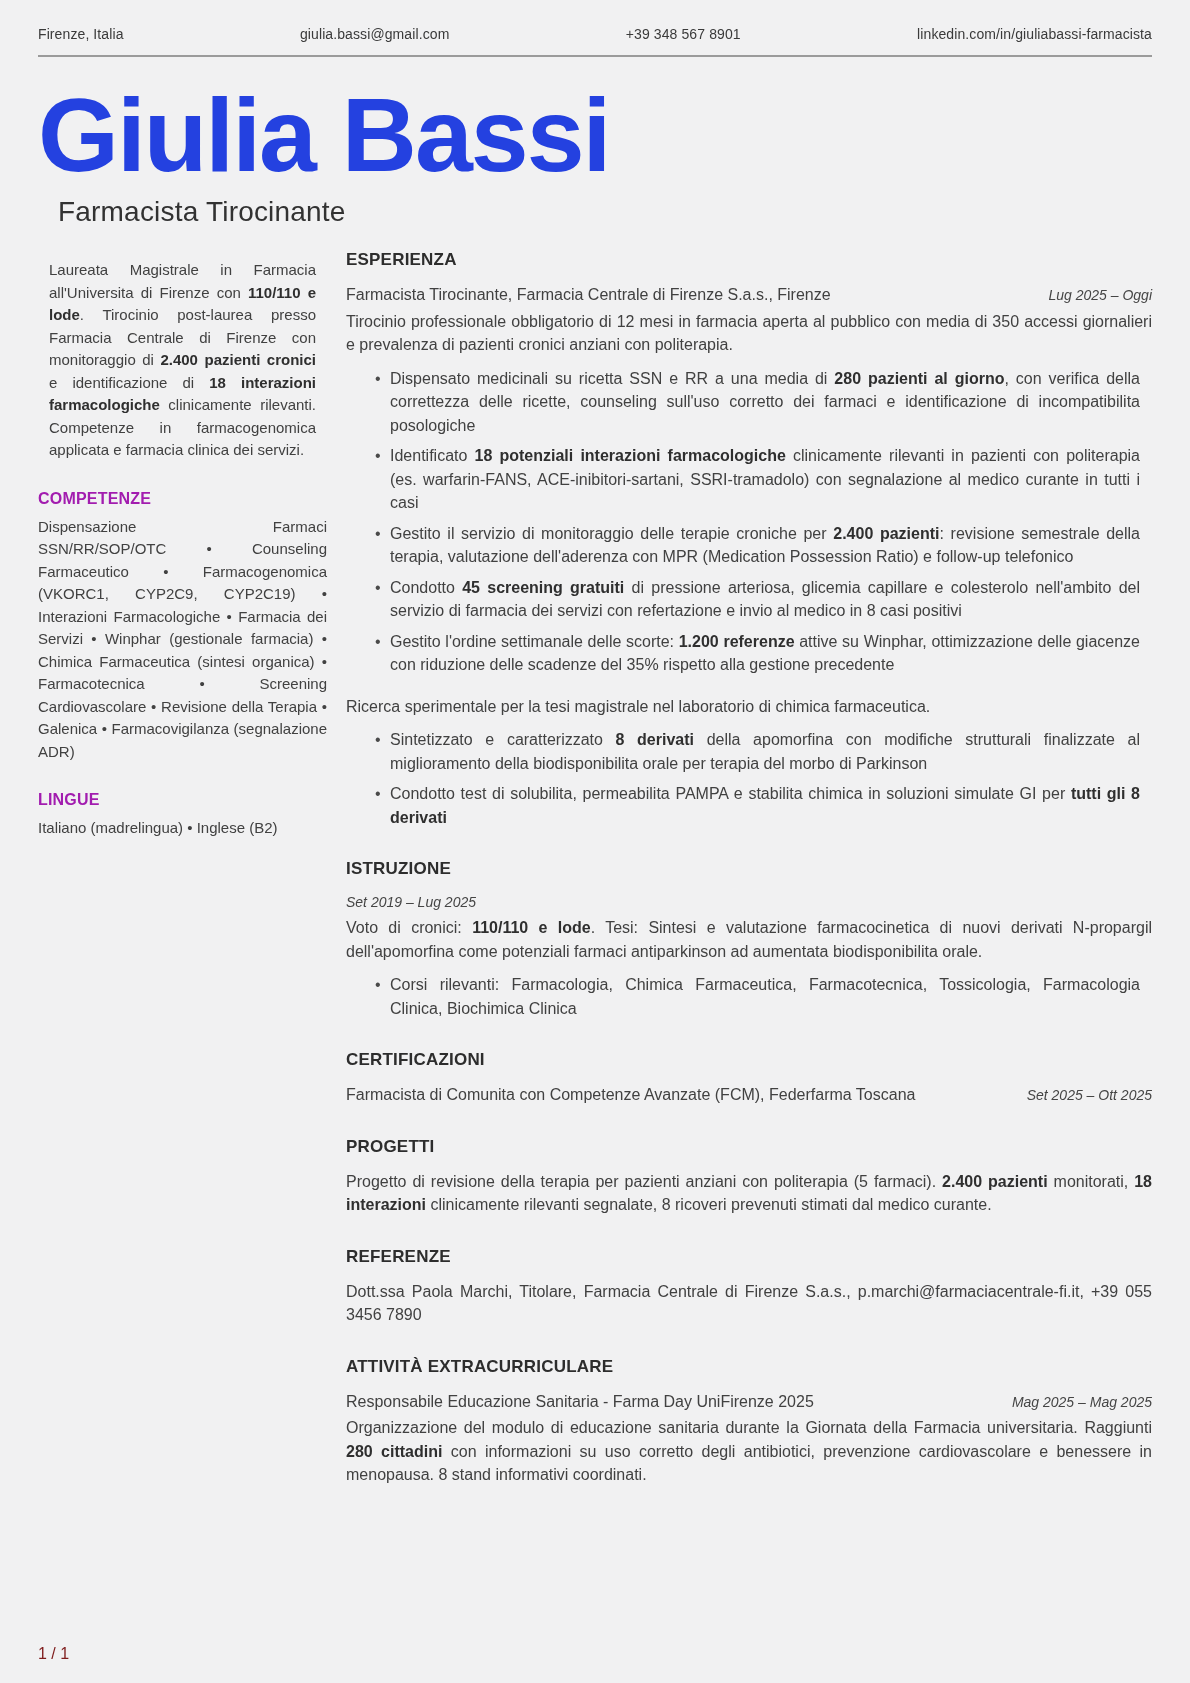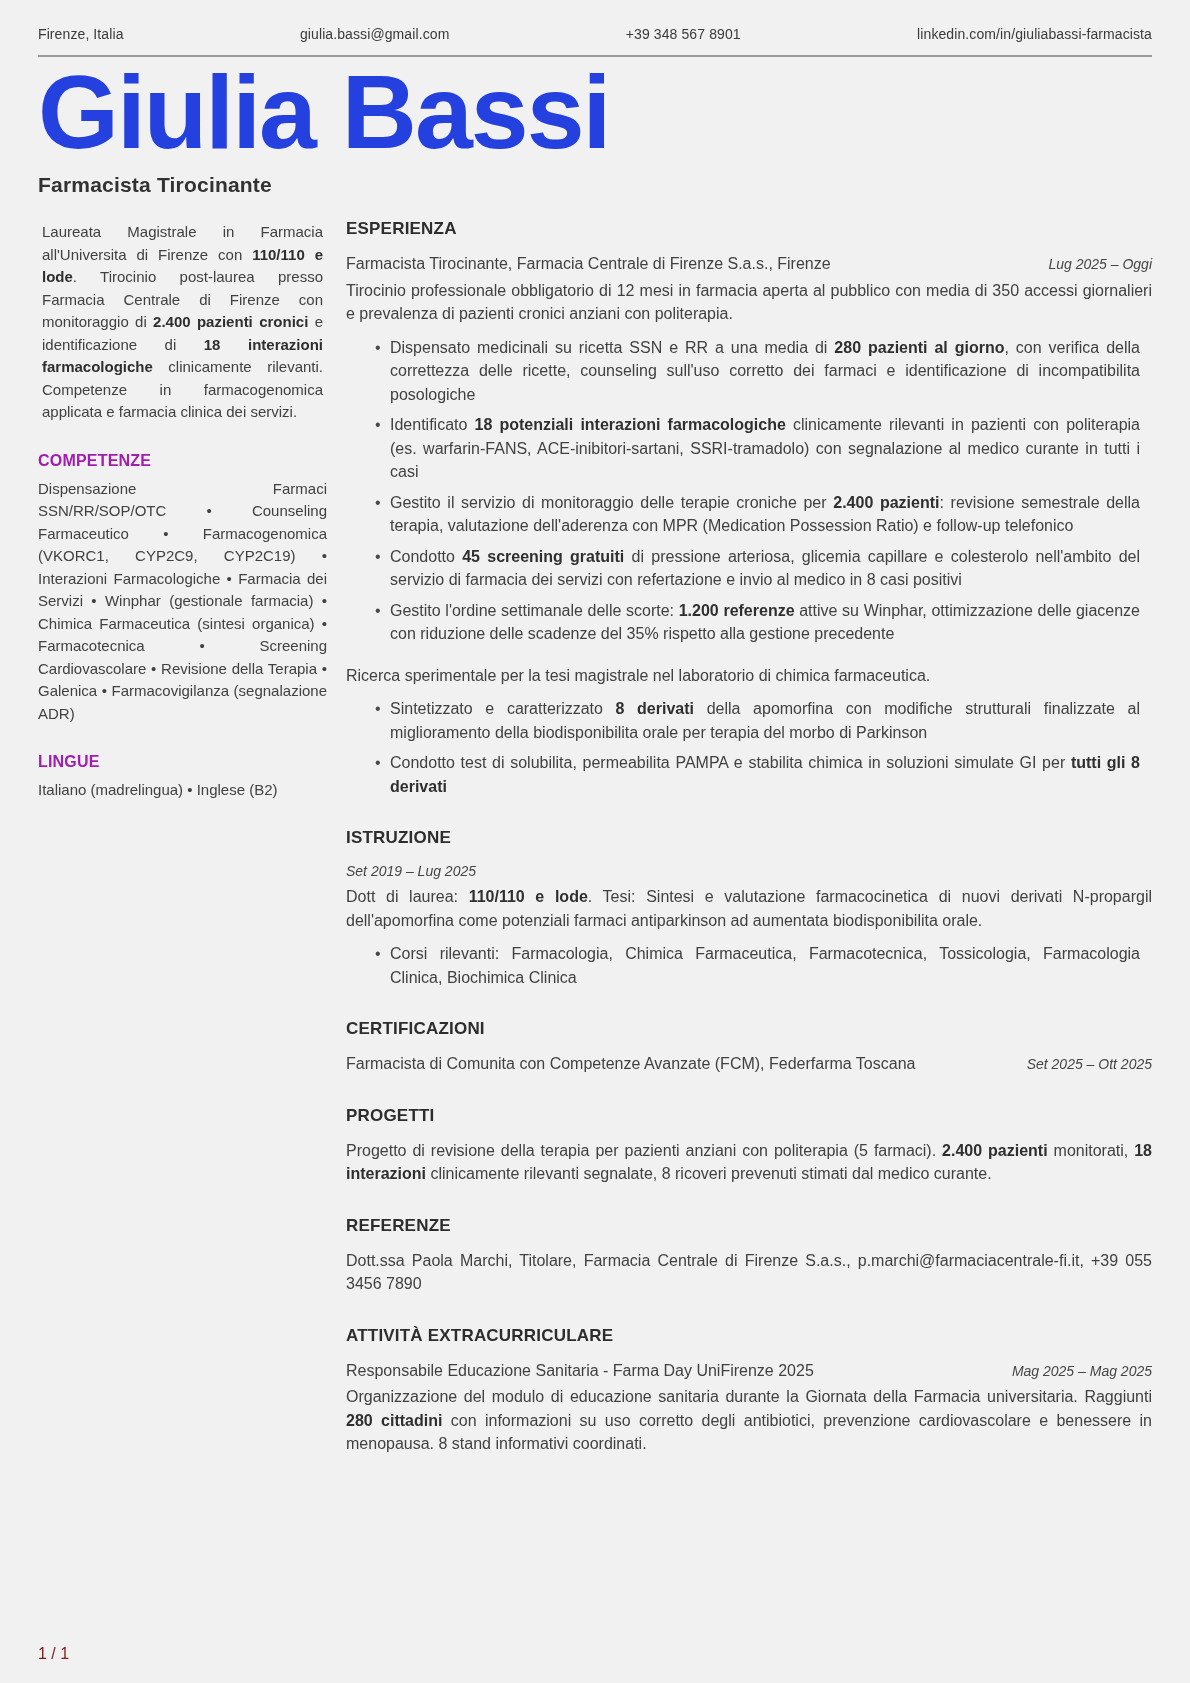--- a/index.html
+++ b/index.html
@@ -26,38 +26,39 @@
     color:#3a3a3a;
     letter-spacing:.1px;
     gap:37px;
   }
   .rule{
     border-bottom:2px solid #9b9b9b;
     margin-top:13px;
   }
   
   .name{
-    margin:1px 0 0;
+    margin:24px 0 0;
     font-size:104px;
     line-height:1.05;
     font-weight:700;
     color:#2441e0;
     letter-spacing:-2px;
   }
   .role{
-    font-size:21px;
-    font-weight:700;
+    font-size:28px;
+    font-weight:400;
     color:#323232;
     margin-top:6px;
     letter-spacing:.2px;
+    margin-left:20px;
   }
   
   .cols{display:flex;gap:19px;margin-top:20px;}
   .left{flex:0 0 289px;width:289px;font-size:15px;line-height:1.5;color:#414141;}
-  .summary{margin:4px;text-align:justify;}
+  .summary{margin:11px;text-align:justify;}
   .side-section{margin-top:25px;}
   .side-h{font-size:16px;color:#a21caf;margin:0 0 5px;letter-spacing:.2px;font-weight:700;}
   .side-b{margin:0;text-align:justify;}
   .right{flex:1;font-size:16px;line-height:1.47;color:#414141;min-width:0;}
   
   .m-section{margin:0;}
   .m-section + .m-section{margin-top:28px;}
   .m-h{font-size:17px;color:#2d2d2d;margin:0 0 10px;letter-spacing:.2px;font-weight:700;}
   .entry + .entry{margin-top:18px;}
   .e-head{display:flex;justify-content:space-between;align-items:baseline;gap:4px;}
@@ -140,21 +141,21 @@
 </div>
   </section>
 
   <section class="m-section">
     <h2 class="m-h">ISTRUZIONE</h2>
     <div class="entries">
   <article class="entry">
     <div class="e-head">
       <div class="e-date">Set 2019 – Lug 2025</div>
     </div>
-    <p class="e-desc"><span>Dott di laurea: </span><span class="b">110/110 e lode</span><span>. Tesi: Sintesi e valutazione farmacocinetica di nuovi derivati N-propargil dell'apomorfina come potenziali farmaci antiparkinson ad aumentata biodisponibilita orale.</span></p>
+    <p class="e-desc"><span>Voto di cronici: </span><span class="b">110/110 e lode</span><span>. Tesi: Sintesi e valutazione farmacocinetica di nuovi derivati N-propargil dell'apomorfina come potenziali farmaci antiparkinson ad aumentata biodisponibilita orale.</span></p>
     <ul class="e-bullets">
                   <li><span>Corsi rilevanti: Farmacologia, Chimica Farmaceutica, Farmacotecnica, Tossicologia, Farmacologia Clinica, Biochimica Clinica</span></li>
                 </ul>
   </article>
 </div>
   </section>
 
   <section class="m-section">
     <h2 class="m-h">CERTIFICAZIONI</h2>
     <div class="entries">

